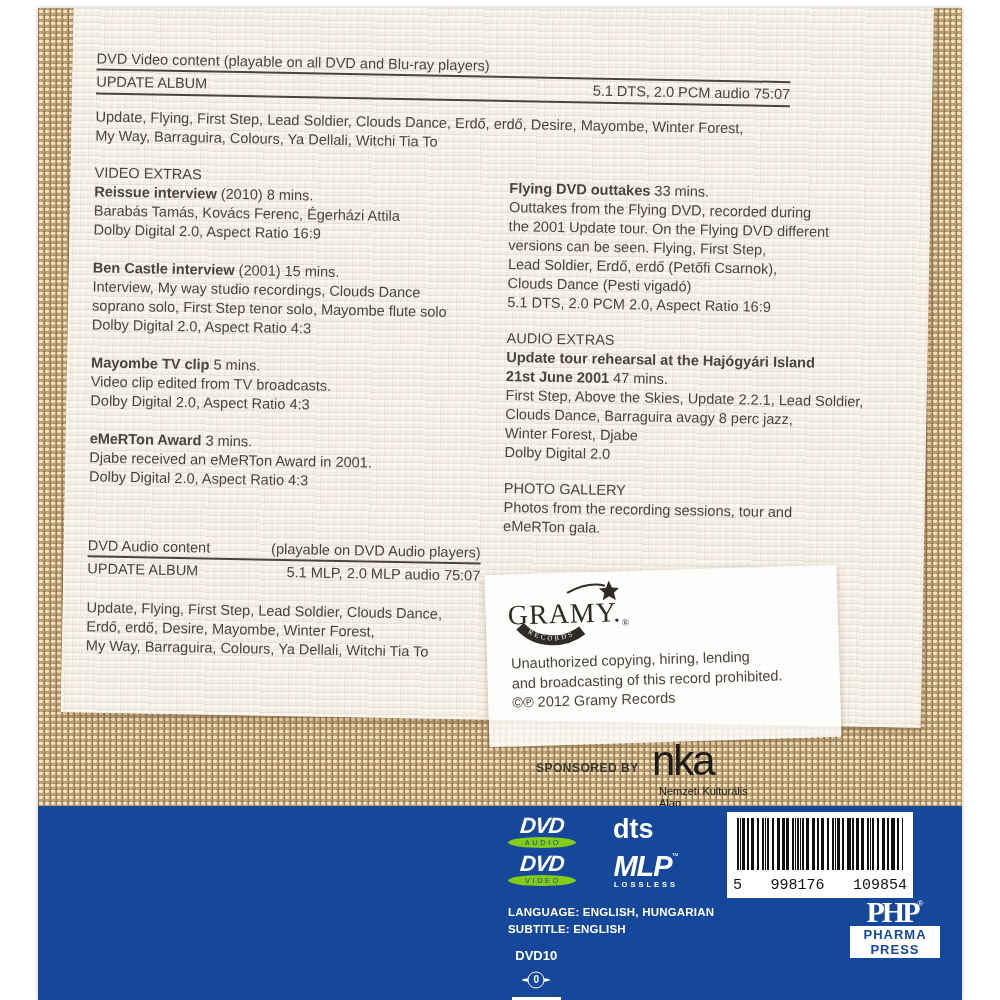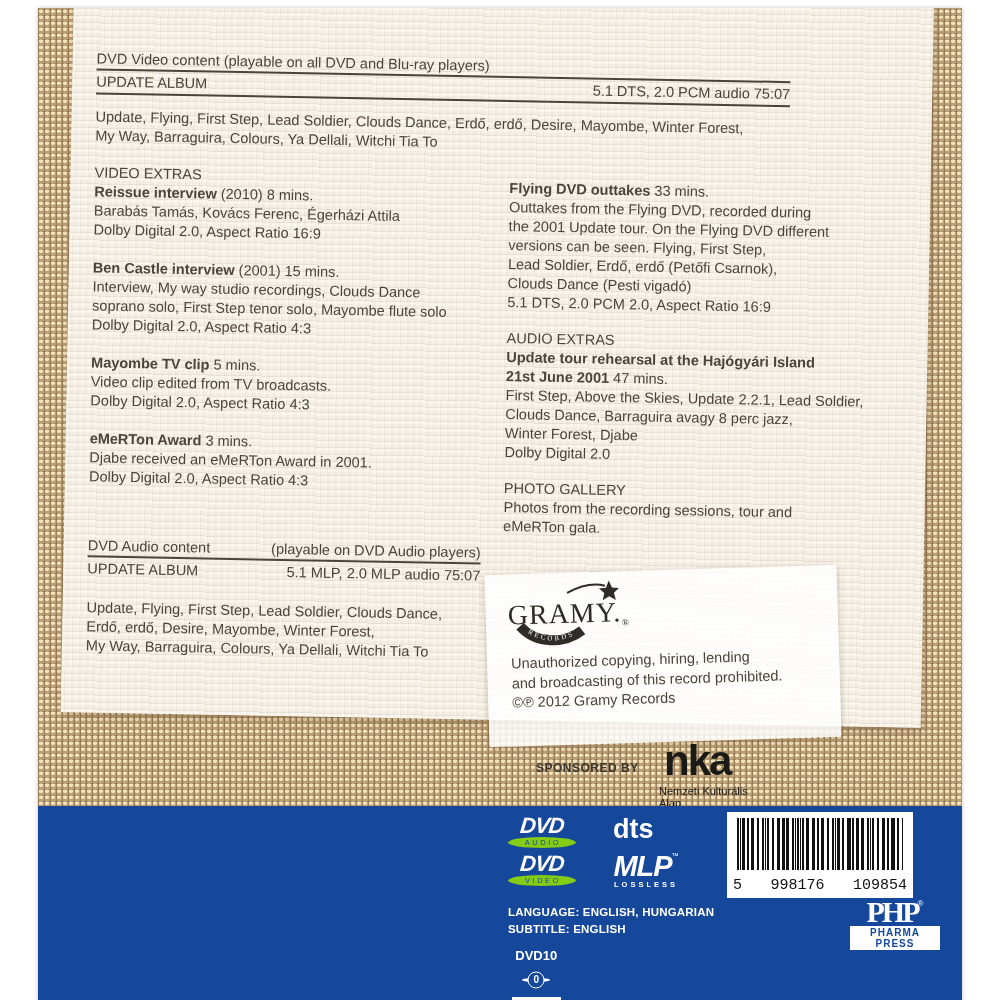--- a/index.html
+++ b/index.html
@@ -41,21 +41,21 @@
   #trk-audio{position:absolute;left:24px;top:610px;}
   
   #rights{position:absolute;left:449px;top:562px;width:352px;height:172px;
     background:rgba(255,255,255,.85);border-radius:2px;transform:rotate(-1.7deg);
     box-shadow:0 2px 7px rgba(110,80,45,.35);}
   #rights .lines{position:absolute;left:24px;top:80px;font-size:14.5px;line-height:19.5px;}
   #gramy{position:absolute;left:20px;top:8px;}
   
   #sponsor{position:absolute;left:470px;top:737px;width:260px;height:60px;}
   #sponsor .lbl{position:absolute;left:28px;top:16px;font-size:12px;font-weight:bold;letter-spacing:.5px;color:#3b362e;}
-  #sponsor .nka{position:absolute;left:156px;top:-8px;font-size:42px;font-weight:700;letter-spacing:-2px;color:#1a1a17;}
+  #sponsor .nka{position:absolute;left:144px;top:-8px;font-size:42px;font-weight:400;letter-spacing:-2px;color:#1a1a17;}
   #sponsor .nka-sub{position:absolute;left:125px;top:40px;font-size:11px;font-weight:normal;color:#1a1a17;padding-left:26px;}
   
   #bluebar{position:absolute;left:0;top:798px;width:924px;height:194px;background:#15479b;color:#fff;}
   .dvdlogo{position:absolute;text-align:center;width:78px;}
   .dvdlogo .main{font-style:italic;font-weight:900;font-size:22px;letter-spacing:-1px;line-height:20px;transform:skewX(-6deg);display:block;}
   .dvdlogo .pill{display:block;margin:1px auto 0;width:68px;height:11px;background:#84cc16;border-radius:50%;
     color:#15479b;font-size:7.5px;font-weight:normal;letter-spacing:2.5px;line-height:11px;text-indent:2px;}
   #dts-logo{position:absolute;left:575px;top:8px;font-size:27px;font-weight:900;letter-spacing:0;}
   #mlp-logo{position:absolute;left:558px;top:44px;width:100px;text-align:center;}
   #mlp-logo .m1{font-style:italic;font-weight:900;font-size:29px;letter-spacing:-1px;}
@@ -66,21 +66,21 @@
     background-image:
       repeating-linear-gradient(90deg,#111 0 2px,transparent 2px 5px),
       repeating-linear-gradient(90deg,#111 0 1px,transparent 1px 7px),
       repeating-linear-gradient(90deg,transparent 0 3px,#111 3px 4px,transparent 4px 11px);}
   #barcode .digits{position:absolute;left:6px;right:6px;bottom:4px;display:flex;justify-content:space-between;
     font-family:"Liberation Mono",monospace;font-size:15px;background:#fff;}
   #lang{position:absolute;left:470px;top:98px;font-size:11.5px;font-weight:bold;line-height:17px;letter-spacing:.2px;}
   #php{position:absolute;left:812px;top:92px;width:90px;text-align:center;}
   #php .name{font-family:"Liberation Serif",serif;font-weight:bold;font-size:30px;letter-spacing:-3px;line-height:28px;}
   #php .reg{font-size:8px;vertical-align:16px;letter-spacing:0;}
-  #php .sub{display:block;margin:0 auto;width:74px;background:#fff;color:#15479b;font-size:10px;font-weight:bold;letter-spacing:1px;padding:1px 8px;}
+  #php .sub{display:block;margin:0 auto;width:74px;background:#fff;color:#15479b;font-size:13px;font-weight:bold;letter-spacing:1px;padding:1px 8px;}
   #fmt{position:absolute;left:467px;top:142px;height:36px;display:flex;align-items:center;gap:15px;flex-direction:column;}
   #fmt .dvd10{font-size:13px;font-weight:bold;}
   .globe{width:28px;height:28px;border-radius:50%;position:relative;
     background:repeating-conic-gradient(rgba(255,255,255,.95) 0 12deg, rgba(255,255,255,0) 12deg 34deg);
     border:2px solid #fff;box-sizing:border-box;}
   .globe .c0{position:absolute;left:50%;top:50%;transform:translate(-50%,-50%);
     width:15px;height:15px;border-radius:50%;background:#15479b;border:1.5px solid #fff;
     font-size:10px;font-weight:bold;text-align:center;line-height:14px;}
   .palbox{border:3px solid #fff;padding:16px 7px;font-size:15px;font-weight:bold;line-height:20px;}
   #dolby{display:flex;flex-direction:column;align-items:center;}

